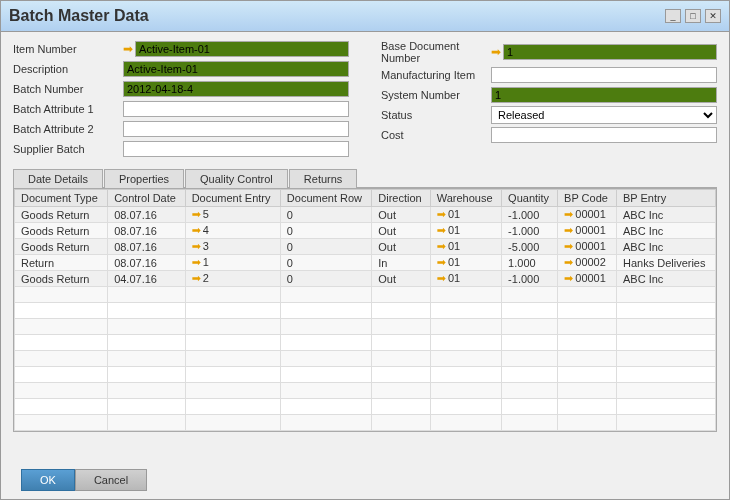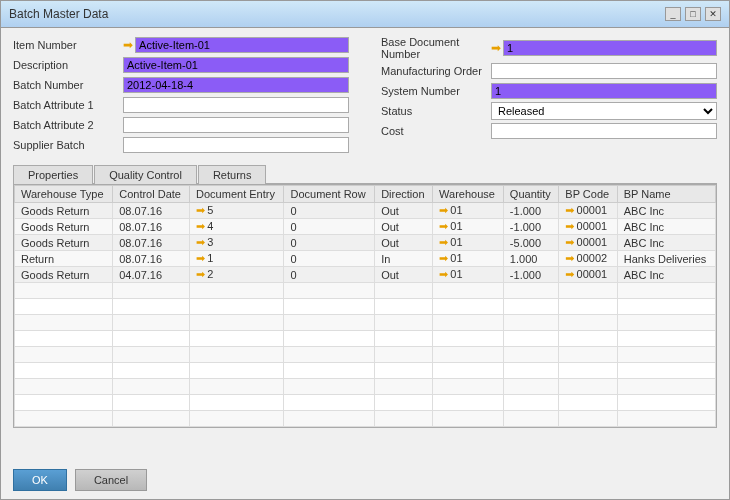--- a/index.html
+++ b/index.html
@@ -17,22 +17,22 @@
     .title-bar {
       background: linear-gradient(to bottom, #d0e8f8, #b0d0f0);
       padding: 6px 8px;
       display: flex;
       align-items: center;
       justify-content: space-between;
       border-bottom: 1px solid #999;
     }
 
     .title-bar-title {
-      font-size: 12px;
-      font-weight: normal;
+      font-size: 16px;
+      font-weight: bold;
       color: #333;
     }
 
     .title-bar-controls {
       display: flex;
       gap: 4px;
     }
 
     .title-btn {
       width: 16px;
@@ -98,21 +98,21 @@
       flex: 1;
       height: 16px;
       border: 1px solid #aaa;
       background: white;
       font-size: 11px;
       padding: 0 3px;
       font-family: inherit;
     }
 
     .form-input.filled {
-      background: #8b5cf6;
+      background: #4d7c0f;
     }
 
     .form-select {
       flex: 1;
       height: 18px;
       border: 1px solid #aaa;
       background: white;
       font-size: 11px;
       padding: 0 2px;
       font-family: inherit;
@@ -195,23 +195,22 @@
       background: #f8f8f8;
     }
 
     .cell-arrow {
       color: #e8a000;
       margin-right: 2px;
       font-size: 11px;
     }
 
     .footer {
-      padding: 8px 12px;
-      display: flex;
-      gap: 8px;
+      padding: 8px 20px;
+      display: flex;
       align-items: center;
     }
 
     .btn {
       padding: 4px 18px;
       border: 1px solid #888;
       cursor: pointer;
       font-size: 11px;
       font-family: inherit;
     }
@@ -293,21 +292,21 @@
 
       <div class="form-right">
         <div class="form-row">
           <span class="form-label">Base Document Number</span>
           <div class="form-input-group">
             <span class="arrow-icon">➡</span>
             <input class="form-input filled" type="text" value="1" style="">
           </div>
         </div>
         <div class="form-row">
-          <span class="form-label">Manufacturing Order</span>
+          <span class="form-label">Manufacturing Item</span>
           <div class="form-input-group">
             <input class="form-input" type="text" style="">
           </div>
         </div>
         <div class="form-row">
           <span class="form-label">System Number</span>
           <div class="form-input-group">
             <input class="form-input filled" type="text" value="1" style="">
           </div>
         </div>
@@ -325,39 +324,40 @@
           <span class="form-label">Cost</span>
           <div class="form-input-group">
             <input class="form-input" type="text" style="">
           </div>
         </div>
       </div>
     </div>
 
     <div class="tabs-section">
       <div class="tabs-header">
+        <div class="tab">Date Details</div>
         <div class="tab">Properties</div>
         <div class="tab">Quality Control</div>
         <div class="tab">Returns</div>
       </div>
 
       <div class="tab-content">
         <div class="table-container">
           <table class="data-table">
             <thead>
               <tr>
-                <th>Warehouse Type</th>
+                <th>Document Type</th>
                 <th>Control Date</th>
                 <th>Document Entry</th>
                 <th>Document Row</th>
                 <th>Direction</th>
                 <th>Warehouse</th>
                 <th>Quantity</th>
                 <th>BP Code</th>
-                <th>BP Name</th>
+                <th>BP Entry</th>
               </tr>
             </thead>
             <tbody id="table-body">
 
             <tr>
                   <td>Goods Return</td>
                   <td>08.07.16</td>
                   <td><span class="cell-arrow">➡</span>5</td>
                   <td>0</td>
                   <td>Out</td>

